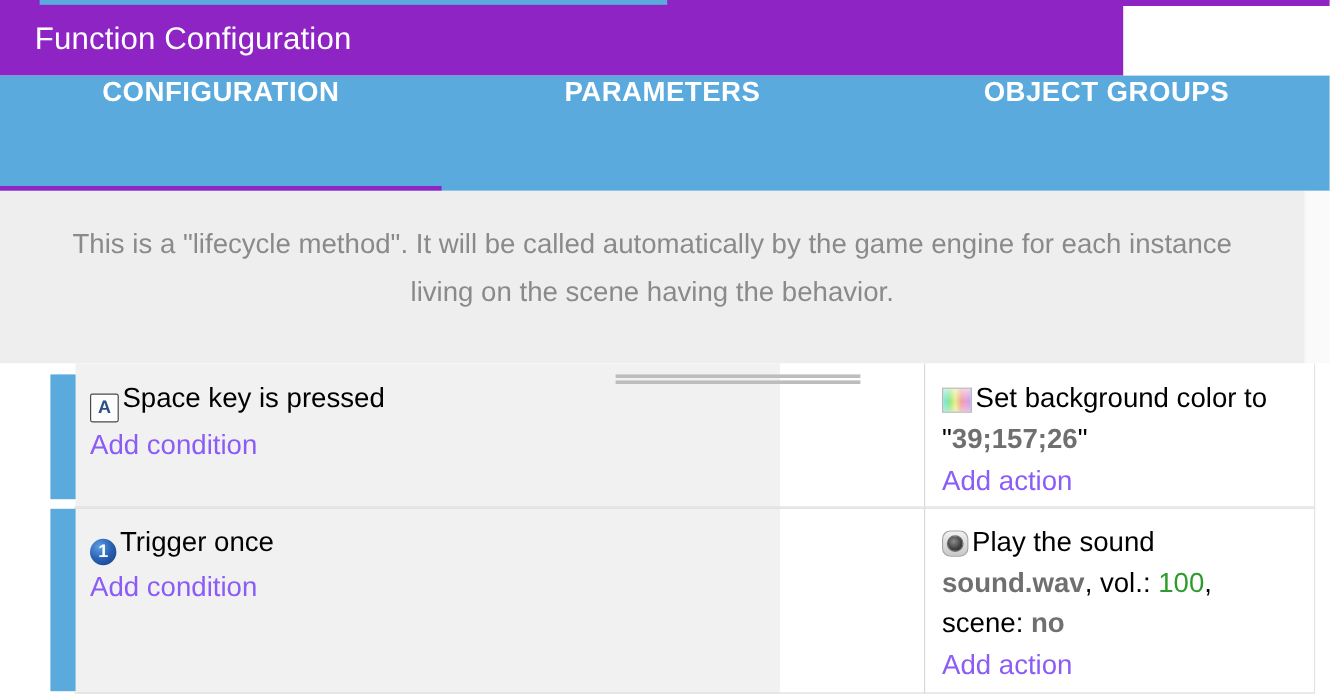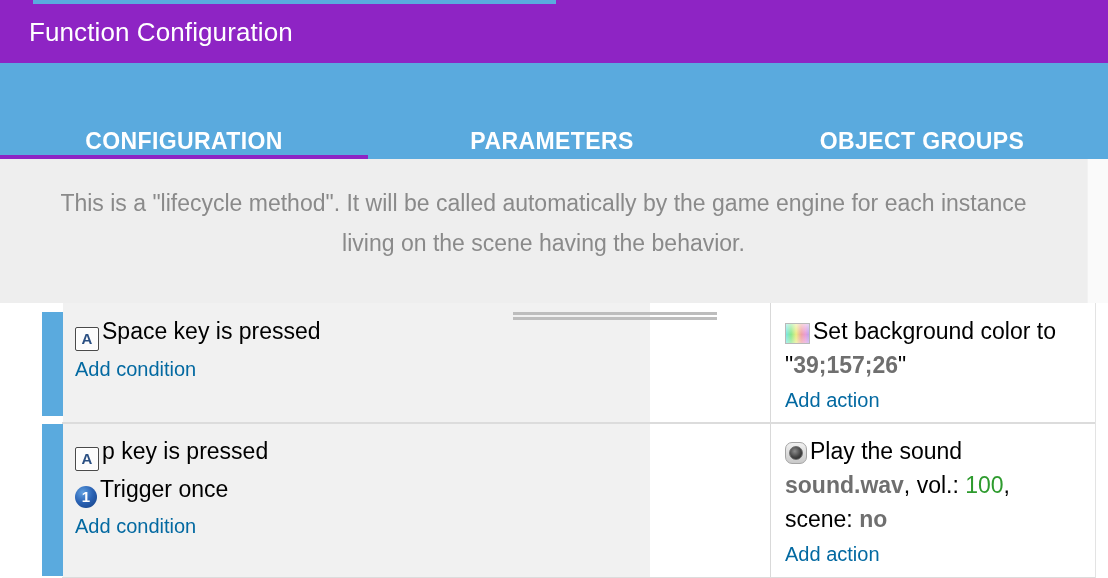--- a/index.html
+++ b/index.html
@@ -31,21 +31,21 @@
     width: 523px;
     height: 4px;
     background: #5aaade;
   }
 
   
   #title-bar {
     position: absolute;
     top: 0;
     left: 0;
-    width: 1108px;
+    width: 936px;
     height: 63px;
     background: #8e24c4;
     box-sizing: border-box;
   }
   #title-bar .title-text {
     position: absolute;
     left: 29px;
     top: 17px;
     font-size: 26px;
     color: #ffffff;
@@ -59,21 +59,21 @@
     left: 0;
     width: 1108px;
     height: 96px;
     background: #5aaade;
   }
   .tab {
     position: absolute;
     top: 0;
     height: 92px;
     display: flex;
-    align-items: flex-end;
+    align-items: flex-start;
     justify-content: center;
     color: #ffffff;
     font-size: 23px;
     font-weight: bold;
     letter-spacing: 0.4px;
     cursor: pointer;
     user-select: none;
   }
   #tab-configuration { left: 0px;   width: 368px; }
   #tab-parameters    { left: 368px; width: 368px; }
@@ -195,23 +195,23 @@
     color: #000000;
     margin-bottom: 1px;
   }
   .instruction .ins-icon {
     display: inline-block;
     vertical-align: -5px;
     margin-right: 3px;
   }
   .add-placeholder {
     display: block;
-    font-size: 20px;
+    font-size: 23px;
     line-height: 34px;
-    color: #0369a1;
+    color: #8b5cf6;
     cursor: pointer;
     user-select: none;
   }
   .param-gray  { color: #6f6f6f; font-weight: bold; }
   .param-green { color: #2e9b2e; }
 
   
   .icon-key {
     width: 22px;
     height: 22px;
@@ -353,23 +353,20 @@
       </div>
     </div>
     <div class="row-separator"></div>
   </div>
   <div class="event-handle" id="event-handle-0"></div>
 
   <div class="event-row" id="event-row-1">
     <div class="conditions-col">
       <div class="col-inner">
         <span class="instruction">
-          <span class="ins-icon icon-key">A</span><span>p</span><span> key is pressed</span>
-        </span>
-        <span class="instruction">
           <span class="ins-icon icon-once">1</span><span>Trigger once</span>
         </span>
         <span class="add-placeholder">Add condition</span>
       </div>
     </div>
     <div class="actions-col">
       <div class="col-inner">
         <span class="instruction">
           <span class="ins-icon icon-speaker">
             <span class="spk-body"></span><span class="spk-cone"></span>

